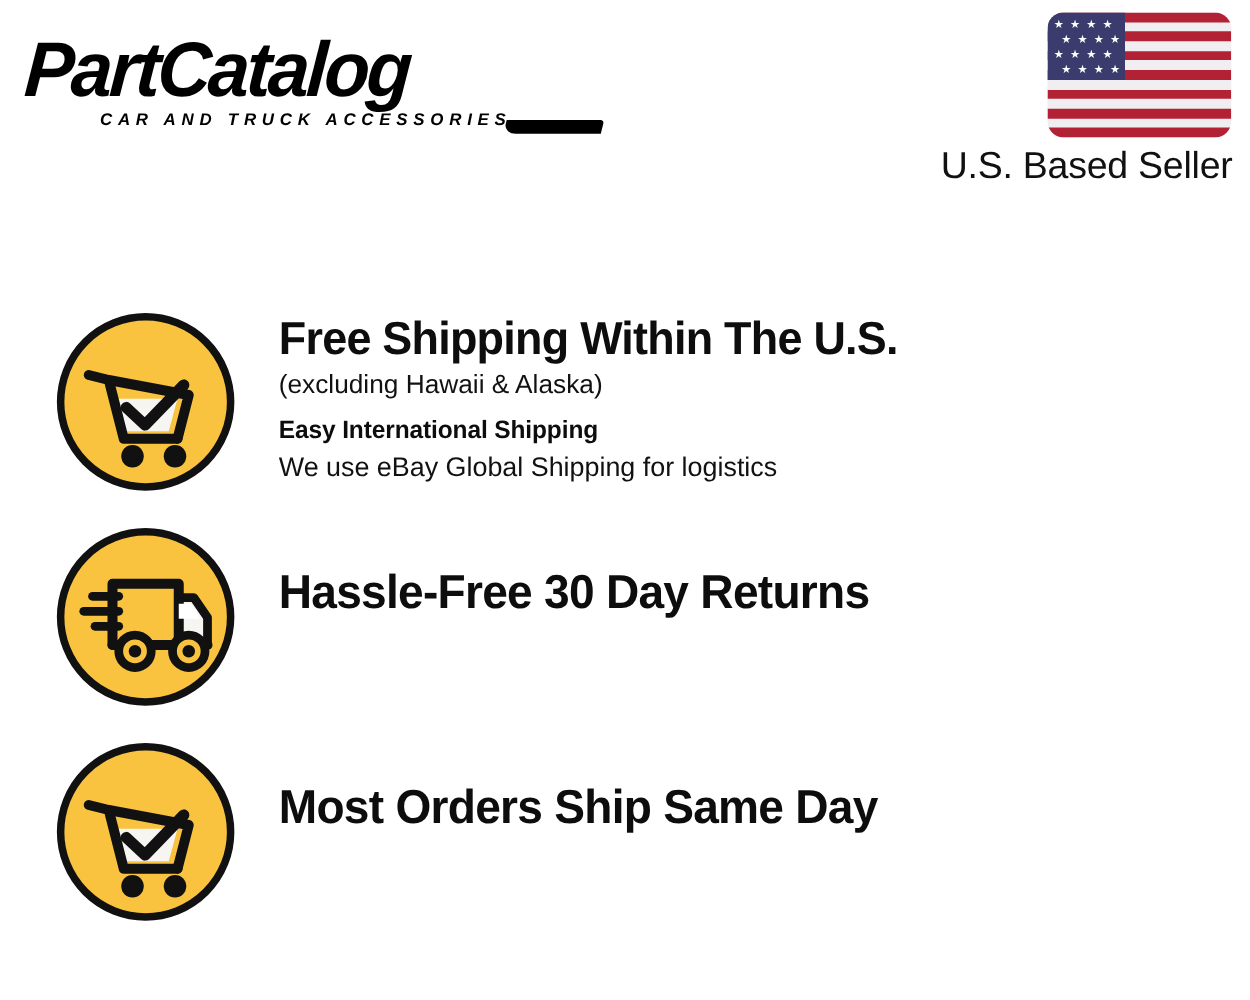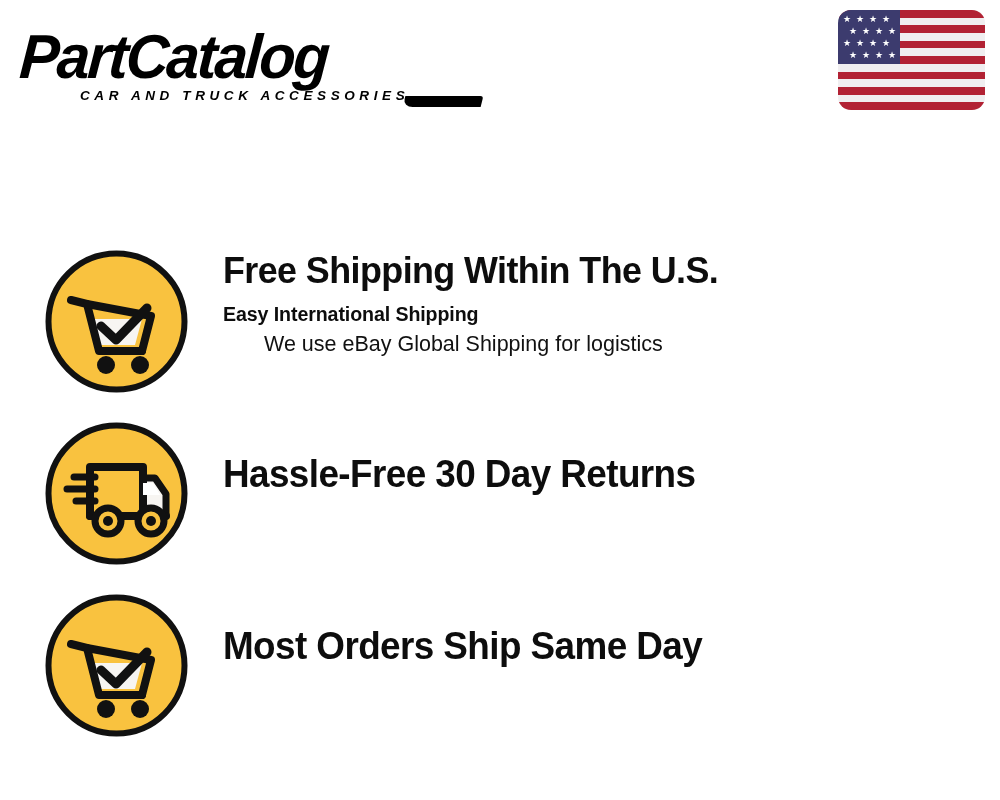--- a/index.html
+++ b/index.html
@@ -180,21 +180,20 @@
     margin-top: 6px;
     transform: scaleX(0.98);
     transform-origin: left center;
   }
   .f-sub-reg {
     font-size: 21.5px;
     line-height: 30px;
     font-weight: 400;
     color: #111111;
     white-space: nowrap;
-    margin-left: 41px;
   }
   .row-title-only .f-title {
     margin-top: 32px;
     font-size: 38px;
   }
 </style>
 </head>
 <body>
 
 <div class="header">
@@ -228,38 +227,40 @@
         <span class="star" style="left:31px; top:29px;">★</span>
         <span class="star" style="left:44px; top:29px;">★</span>
         <span class="star" style="left:11px; top:41px;">★</span>
         <span class="star" style="left:24px; top:41px;">★</span>
         <span class="star" style="left:37px; top:41px;">★</span>
         <span class="star" style="left:50px; top:41px;">★</span>
       </div>
     </div>
   </div>
 
+  <div class="seller-note">U.S. Based Seller</div>
 </div>
 
 <div class="features">
 
   <div class="feature-row r0">
     <div class="icon-badge">
       <svg viewBox="0 0 147 147">
         <circle cx="73.5" cy="73.5" r="68" fill="#f9c23f" stroke="#111111" stroke-width="6"></circle>
         <path d="M47 71 L99 71 L92 97 L54 97 Z" fill="#f7f5f2"></path>
         <path d="M28 52 L44 56 L56 103 L99 103" fill="none" stroke="#111111" stroke-width="8" stroke-linecap="round" stroke-linejoin="round"></path>
         <path d="M44 56 L108 68 L99 103" fill="none" stroke="#111111" stroke-width="8" stroke-linecap="round" stroke-linejoin="round"></path>
         <path d="M58 78 L73 92 L104 60" fill="none" stroke="#111111" stroke-width="9" stroke-linecap="round" stroke-linejoin="round"></path>
         <circle cx="63" cy="117" r="9" fill="#111111"></circle>
         <circle cx="97" cy="117" r="9" fill="#111111"></circle>
       </svg>
     </div>
     <div class="feature-text">
       <div class="f-title">Free Shipping Within The U.S.</div>
+      <div class="f-sub">(excluding Hawaii &amp; Alaska)</div>
       <div class="f-sub-bold">Easy International Shipping</div>
       <div class="f-sub-reg">We use eBay Global Shipping for logistics</div>
     </div>
   </div>
 
   <div class="feature-row r1 row-title-only">
     <div class="icon-badge">
       <svg viewBox="0 0 147 147">
         <circle cx="73.5" cy="73.5" r="68" fill="#f9c23f" stroke="#111111" stroke-width="6"></circle>
         <path d="M98 58 L112 58 L123 74 L123 96 L98 96 Z" fill="#f7f5f2" stroke="#111111" stroke-width="7" stroke-linejoin="round"></path>

